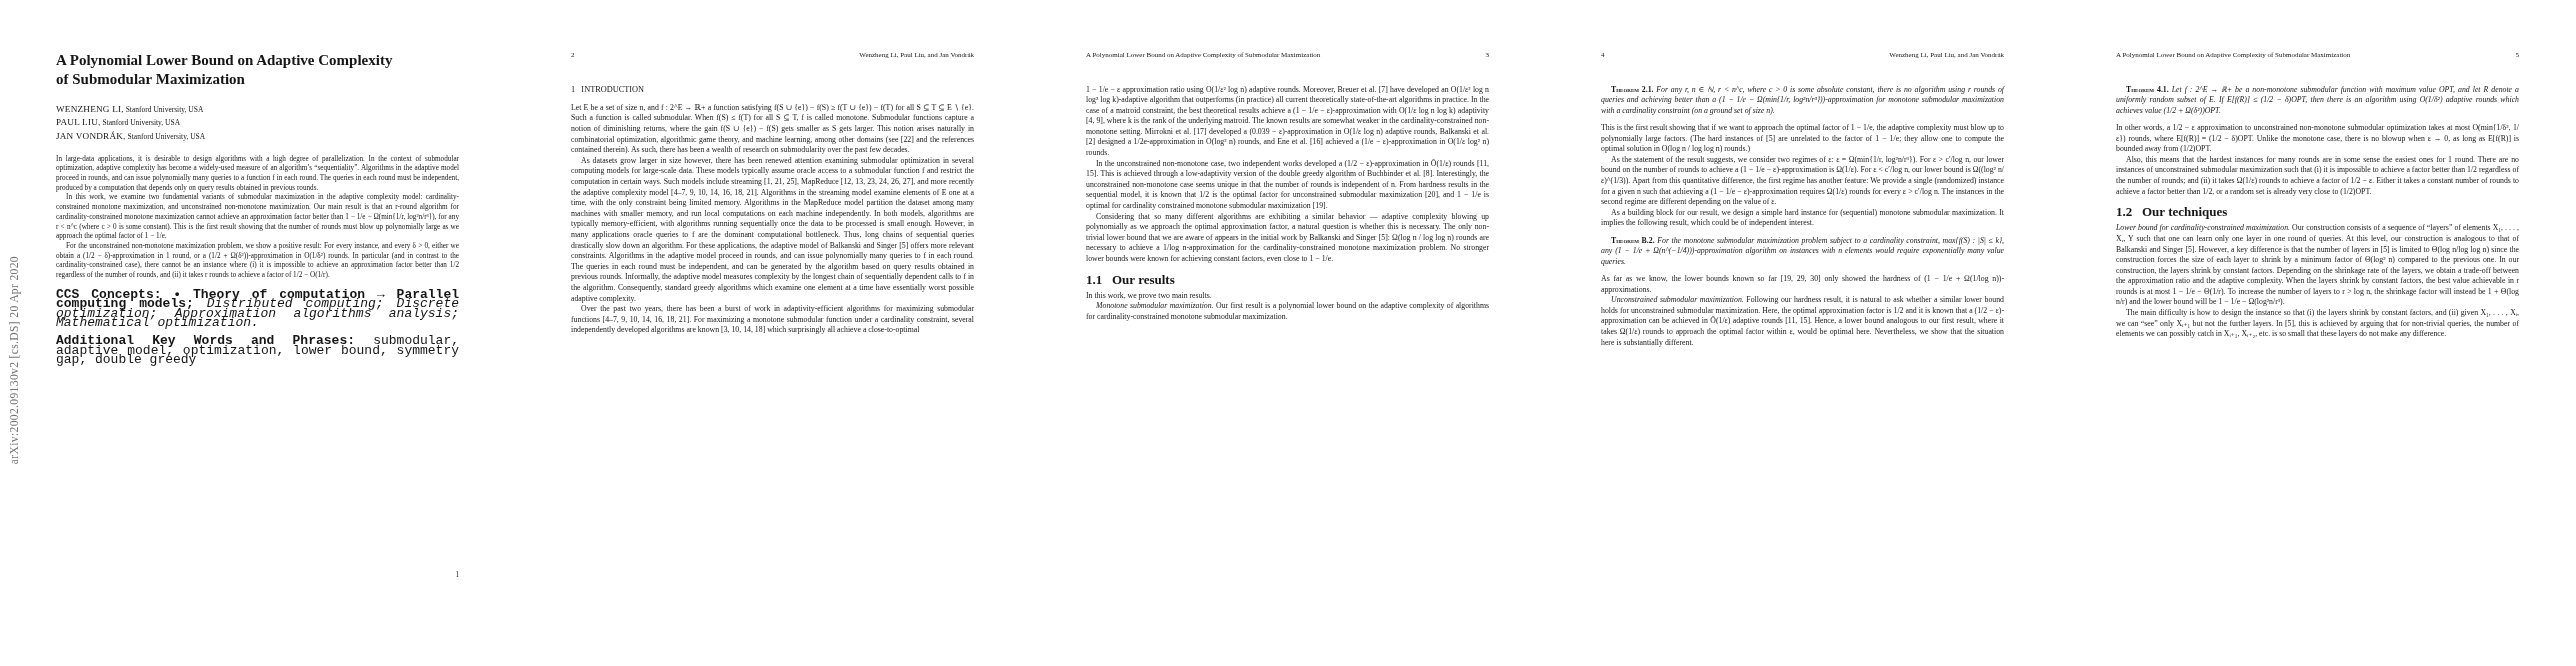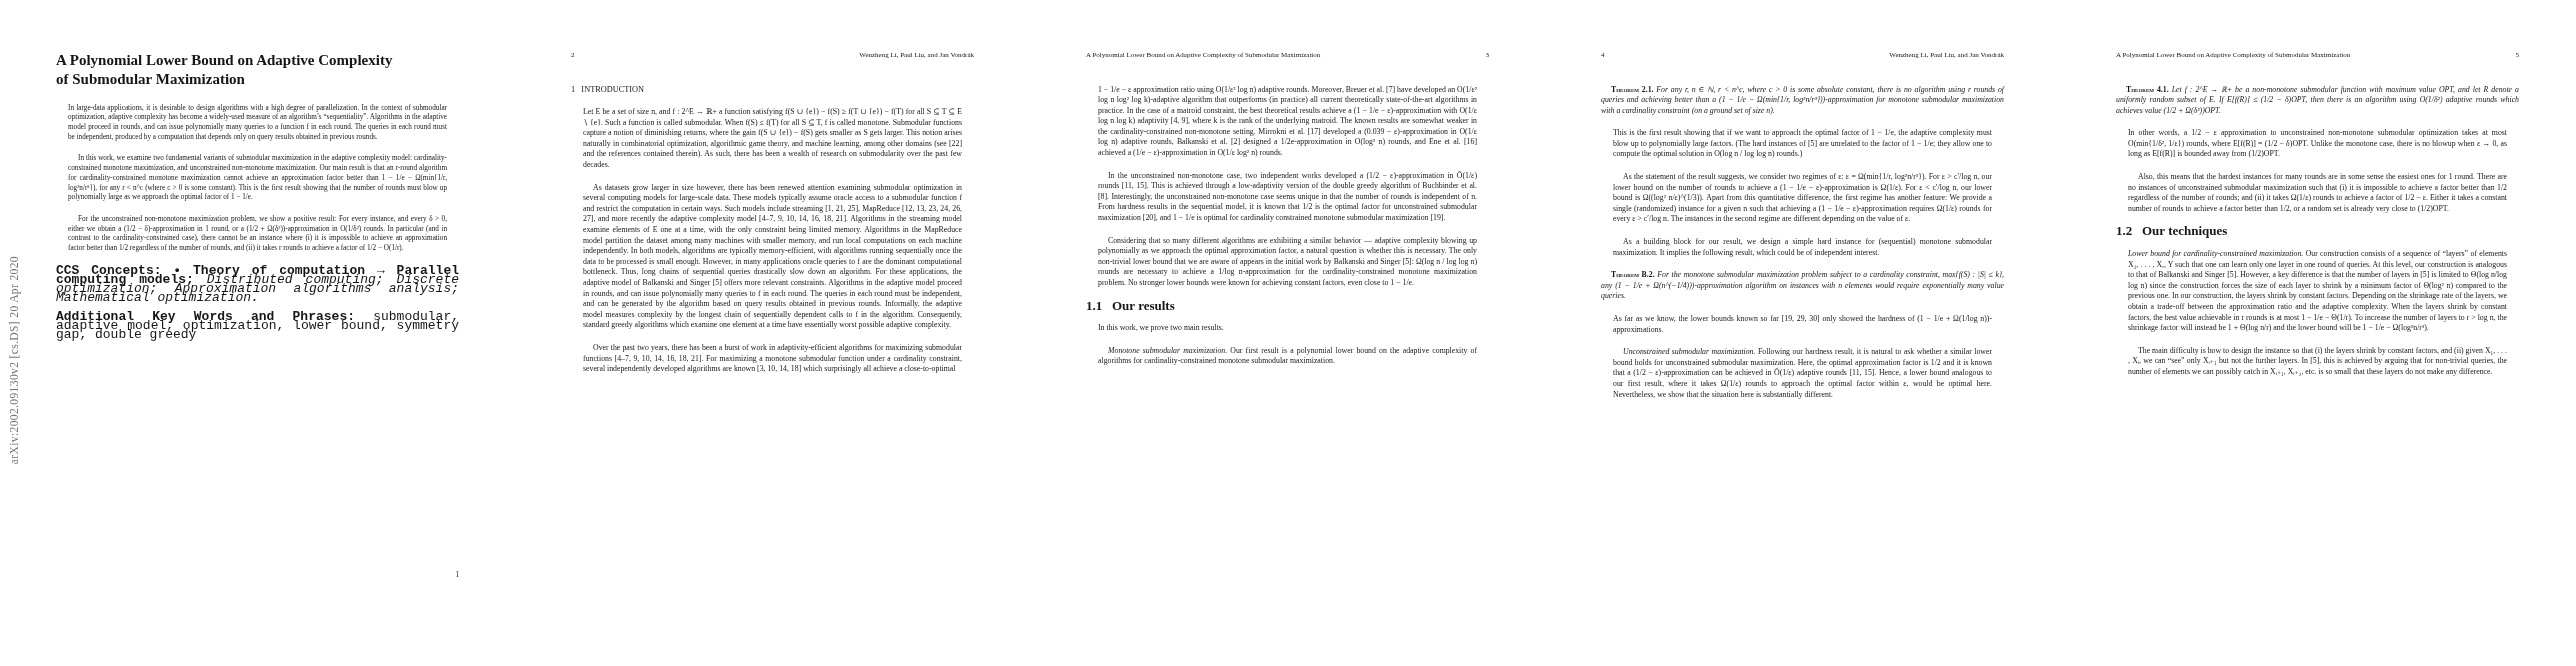--- a/index.html
+++ b/index.html
@@ -30,21 +30,21 @@
     margin: 0 0 14.5px 0; width: 345px;
   }
   .author-line { font-size: 7.8px; margin-bottom: 3.9px; }
   .author-name { font-size: 9.2px; letter-spacing: 0.2px; }
   .author-affil { font-size: 7.5px; }
   .abstract { margin-top: 13.3px; font-size: 7.2px; line-height: 9.7px; text-align: justify; }
   .meta-para { font-size: 13px; line-height: 9.2px; text-align: justify; margin: 9.4px 0 0 0; font-family: Liberation Mono, monospace; }
   .bold { font-weight: bold; }
   .italic { font-style: italic; }
   .body-text { font-size: 7.8px; line-height: 10.6px; text-align: justify; }
-  .para { margin: 12px; text-indent: 10px; }
+  .para { margin: 0; text-indent: 10px; }
   .noindent { text-indent: 0; }
   .section-heading {
     font-size: 8.3px; font-weight: normal; margin: 0 0 7.8px 0; white-space: pre-wrap;
   }
   .subsection-heading {
     font-size: 13px; font-weight: bold; margin: 10px 0 5.6px 0; white-space: pre-wrap;
   }
   .theorem { margin: 6.7px 0; font-style: italic; text-indent: 10px; }
   .theorem-lead { font-style: normal; font-variant: small-caps; font-weight: bold; }
   .leadin { font-style: italic; }
@@ -61,20 +61,34 @@
   }
 </style>
 </head>
 <body>
 
 <div class="strip">
 
   <section class="page">
     <div class="arxiv-stamp">arXiv:2002.09130v2  [cs.DS]  20 Apr 2020</div>
     <h1 class="title">A Polynomial Lower Bound on Adaptive Complexity of Submodular Maximization</h1>
+    <div>
+      <div class="author-line">
+        <span class="author-name">WENZHENG LI,</span>
+        <span class="author-affil">Stanford University, USA</span>
+      </div>
+      <div class="author-line">
+        <span class="author-name">PAUL LIU,</span>
+        <span class="author-affil">Stanford University, USA</span>
+      </div>
+      <div class="author-line">
+        <span class="author-name">JAN VONDRÁK,</span>
+        <span class="author-affil">Stanford University, USA</span>
+      </div>
+    </div>
     <div class="abstract">
       <p class="para noindent">In large-data applications, it is desirable to design algorithms with a high degree of parallelization. In the context of submodular optimization, adaptive complexity has become a widely-used measure of an algorithm’s “sequentiality”. Algorithms in the adaptive model proceed in rounds, and can issue polynomially many queries to a function f in each round. The queries in each round must be independent, produced by a computation that depends only on query results obtained in previous rounds.</p>
       <p class="para">In this work, we examine two fundamental variants of submodular maximization in the adaptive complexity model: cardinality-constrained monotone maximization, and unconstrained non-monotone maximization. Our main result is that an r-round algorithm for cardinality-constrained monotone maximization cannot achieve an approximation factor better than 1 − 1/e − Ω(min{1/r, log²n/r³}), for any r &lt; n^c (where c &gt; 0 is some constant). This is the first result showing that the number of rounds must blow up polynomially large as we approach the optimal factor of 1 − 1/e.</p>
       <p class="para">For the unconstrained non-monotone maximization problem, we show a positive result: For every instance, and every δ &gt; 0, either we obtain a (1/2 − δ)-approximation in 1 round, or a (1/2 + Ω(δ²))-approximation in O(1/δ²) rounds. In particular (and in contrast to the cardinality-constrained case), there cannot be an instance where (i) it is impossible to achieve an approximation factor better than 1/2 regardless of the number of rounds, and (ii) it takes r rounds to achieve a factor of 1/2 − O(1/r).</p>
     </div>
     <p class="meta-para">
       <span class="bold">CCS Concepts: • Theory of computation → Parallel computing models;</span><span class="italic"> Distributed computing; Discrete optimization; Approximation algorithms analysis; Mathematical optimization.</span>
     </p>
     <p class="meta-para">
       <span class="bold">Additional Key Words and Phrases:</span><span> submodular, adaptive model, optimization, lower bound, symmetry gap, double greedy</span>

